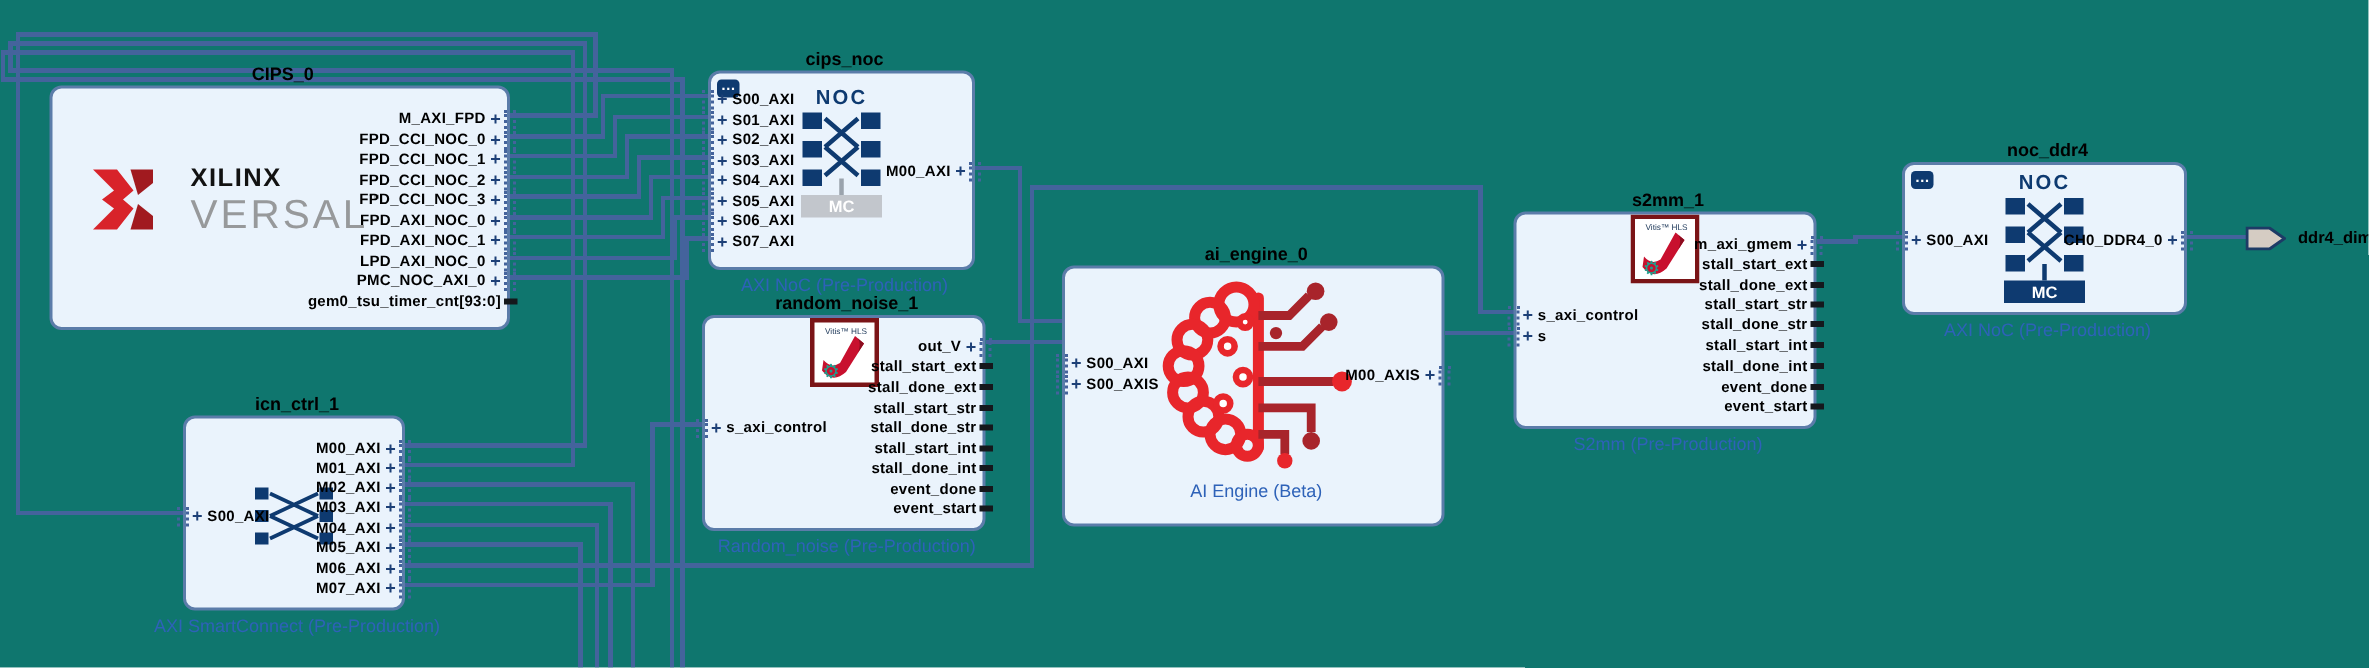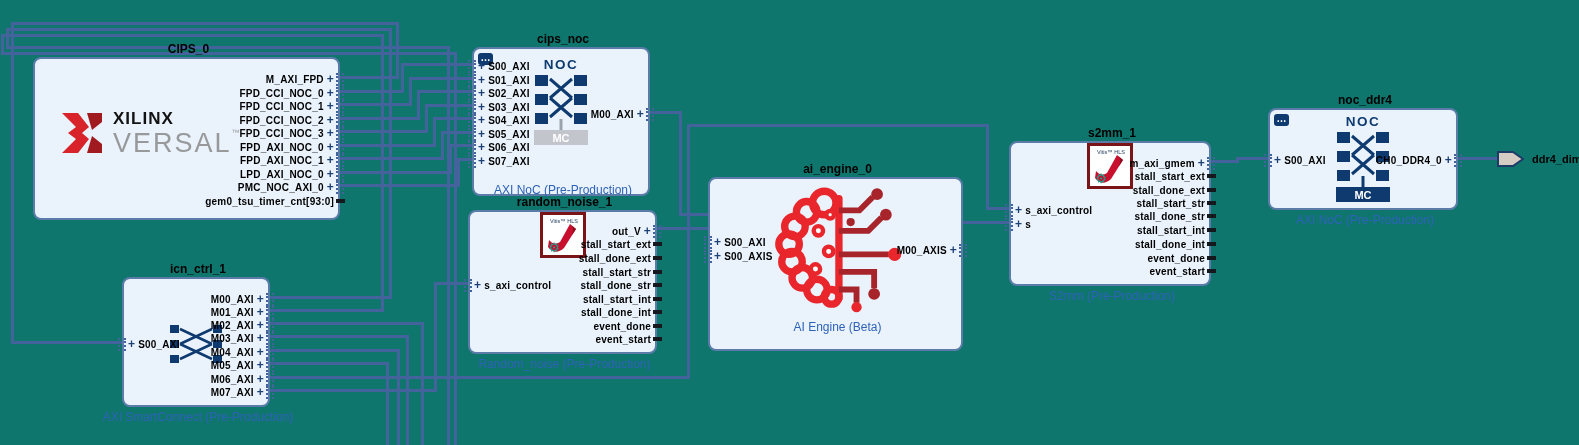--- a/index.html
+++ b/index.html
@@ -8,21 +8,21 @@
   .block{position:absolute;z-index:2;background:#EAF3FC;border:2px solid #5B7CA9;border-radius:8px;box-sizing:border-box;}
   .btitle{position:absolute;top:-17px;transform:translateX(-50%);font-size:12px;font-weight:600;color:#000;white-space:nowrap;}
   .bcaption{position:absolute;transform:translateX(-50%);font-size:12px;color:#2E62B8;white-space:nowrap;}
   .prow{position:absolute;height:16px;display:flex;align-items:center;gap:3px;font-size:10px;font-weight:700;letter-spacing:.2px;color:#000;white-space:nowrap;z-index:3;}
   .prow .plus{font-size:12px;font-weight:700;color:#1D4077;line-height:14px;}
   .stub{position:absolute;width:4px;height:13px;top:1.5px;border-left:2px dotted #44639C;border-right:2px dotted #44639C;}
   .stub.l{left:-10px;} .stub.r{right:-10px;}
   .pindash{position:absolute;right:-11px;top:6px;width:9px;height:4px;background:#15181c;}
   .props{position:absolute;left:4px;top:4px;width:15px;height:12px;background:#0E3A70;border-radius:3px;color:#fff;font-size:10px;line-height:9px;text-align:center;font-weight:700;}
   .icon-wrap{position:absolute;display:flex;justify-content:center;pointer-events:none;}
-  .cips-logo{position:absolute;left:24px;top:50px;display:flex;align-items:center;gap:8px;}
+  .cips-logo{position:absolute;left:24px;top:50px;display:flex;align-items:center;gap:22px;}
   .xlnx{font-size:17px;font-weight:700;color:#121212;letter-spacing:1px;}
   .versal{font-size:27px;color:#97999B;letter-spacing:2px;line-height:1.05;font-weight:500;}
   .versal .tm{font-size:8px;vertical-align:top;color:#97999B;}
   .ext-port{position:absolute;z-index:2;display:flex;align-items:center;gap:8px;}
   .ext-label{font-size:11px;font-weight:700;color:#000;white-space:nowrap;}
 </style>
 </head>
 <body>
 
 <div id="canvas" style="width: 1579px; height: 445px;">
@@ -107,21 +107,21 @@
         <div class="prow pr2" style="top: 120px; right: 4px;">
           <span>PMC_NOC_AXI_0</span>
           <span class="plus">+</span>
           <div class="stub r"></div>
         </div>
         <div class="prow pr2" style="top: 134px; right: 4px;">
           <span>gem0_tsu_timer_cnt[93:0]</span>
           <div class="pindash"></div>
         </div>
       </div>
-      <div class="block" style="left: 472px; top: 47px; width: 178px; height: 149px;">
+      <div class="block" style="left: 472px; top: 47px; width: 178px; height: 133px;">
         <div class="btitle" style="left: 89px;">cips_noc</div>
         <div class="bcaption" style="left: 89px; top: 134px;">AXI NoC (Pre-Production)</div>
         <div class="props">…</div>
         <div class="icon-wrap" style="left: 0px; right: 0px; top: 8px;">
           <svg width="56" height="92" viewBox="0 0 56 92">
     <text x="28" y="12" text-anchor="middle" font-size="13.5" font-weight="bold" letter-spacing="1.5" fill="#0E3A70">NOC</text>
     <rect x="2" y="18" width="13" height="11" fill="#0E3A70"></rect>
             <rect x="41" y="18" width="13" height="11" fill="#0E3A70"></rect>
     <rect x="2" y="37" width="13" height="11" fill="#0E3A70"></rect>
             <rect x="41" y="37" width="13" height="11" fill="#0E3A70"></rect>

